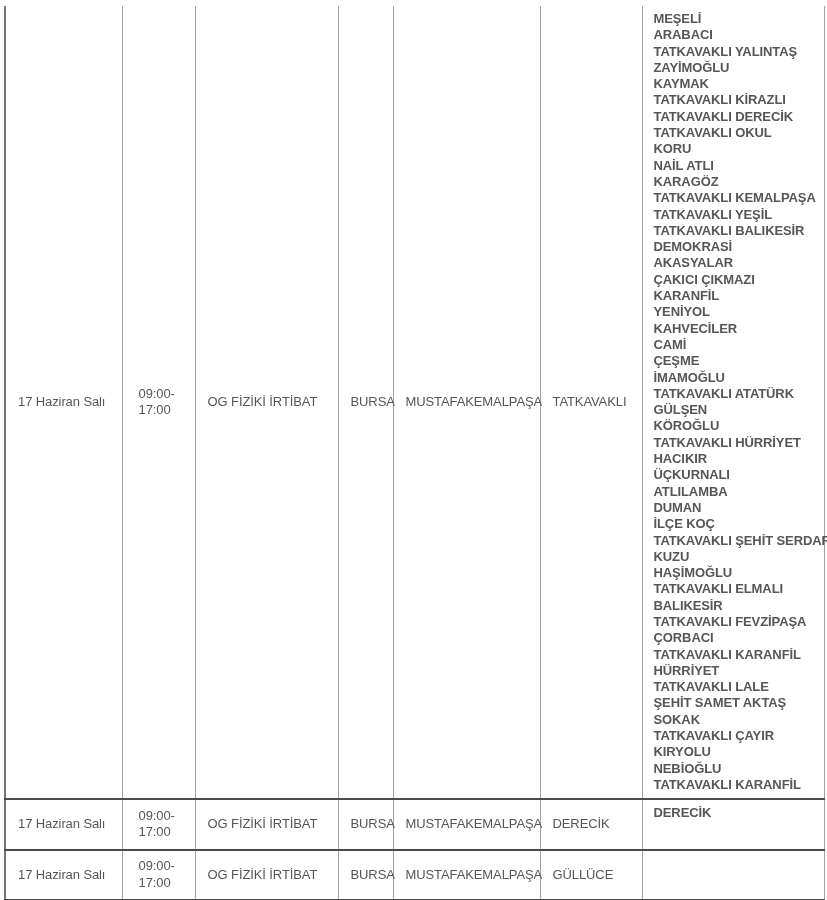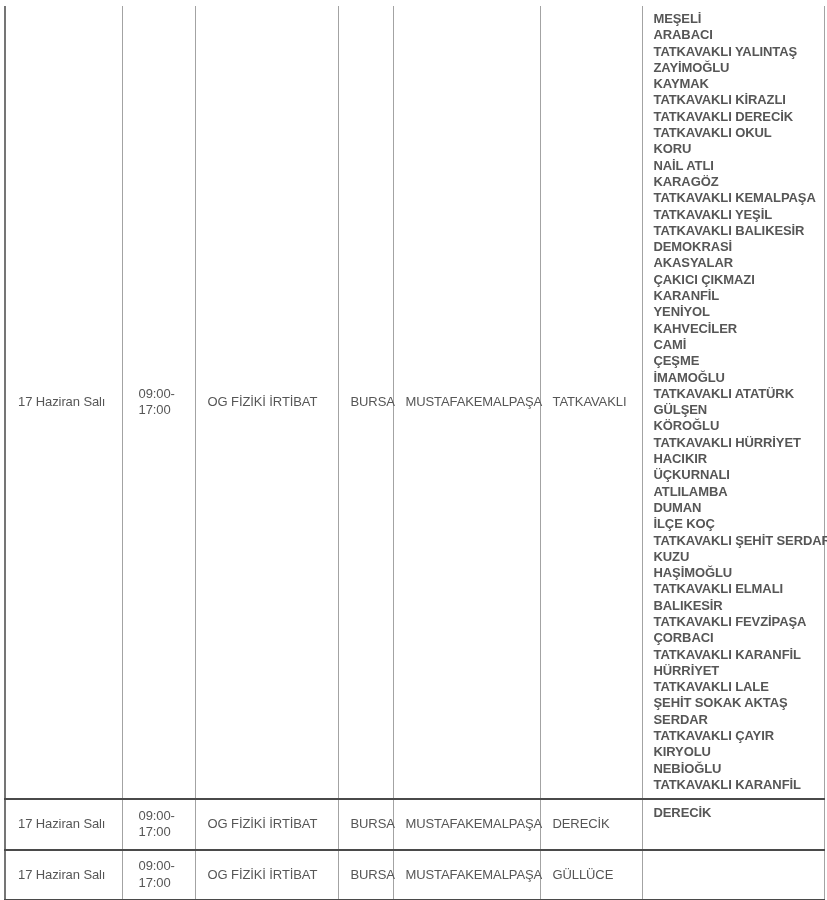--- a/index.html
+++ b/index.html
@@ -140,22 +140,22 @@
               <div class="street-line">TATKAVAKLI ŞEHİT SERDAR</div>
               <div class="street-line">KUZU</div>
               <div class="street-line">HAŞİMOĞLU</div>
               <div class="street-line">TATKAVAKLI ELMALI</div>
               <div class="street-line">BALIKESİR</div>
               <div class="street-line">TATKAVAKLI FEVZİPAŞA</div>
               <div class="street-line">ÇORBACI</div>
               <div class="street-line">TATKAVAKLI KARANFİL</div>
               <div class="street-line">HÜRRİYET</div>
               <div class="street-line">TATKAVAKLI LALE</div>
-              <div class="street-line">ŞEHİT SOKAK AKTAŞ</div>
-              <div class="street-line">SERDAR</div>
+              <div class="street-line">ŞEHİT SAMET AKTAŞ</div>
+              <div class="street-line">SOKAK</div>
               <div class="street-line">TATKAVAKLI ÇAYIR</div>
               <div class="street-line">KIRYOLU</div>
               <div class="street-line">NEBİOĞLU</div>
               <div class="street-line">TATKAVAKLI KARANFİL</div>
             </div>
         </td>
       </tr>
       <tr class="row compact">
         <td class="c-pad">17 Haziran Salı</td>
         <td class="c-saat">09:00-17:00</td>

